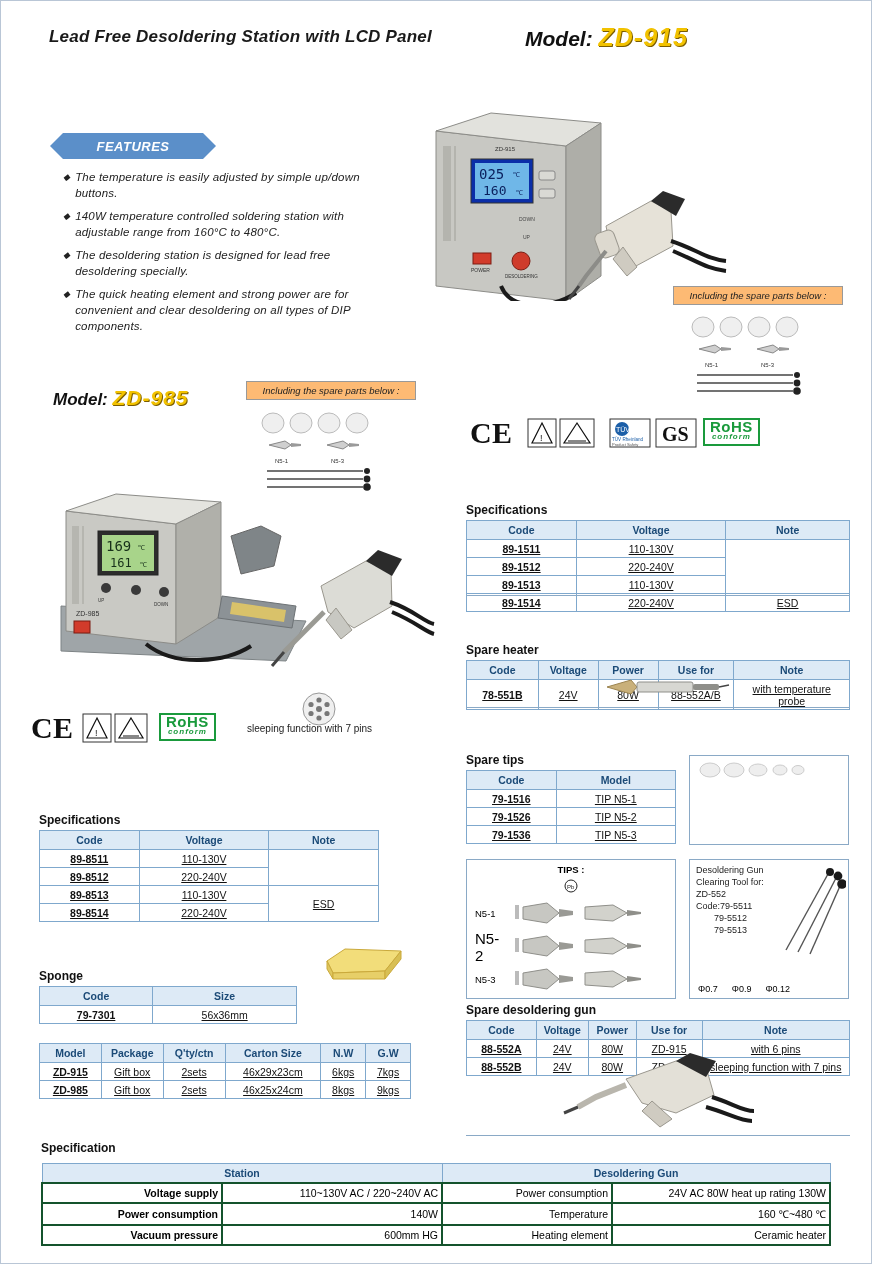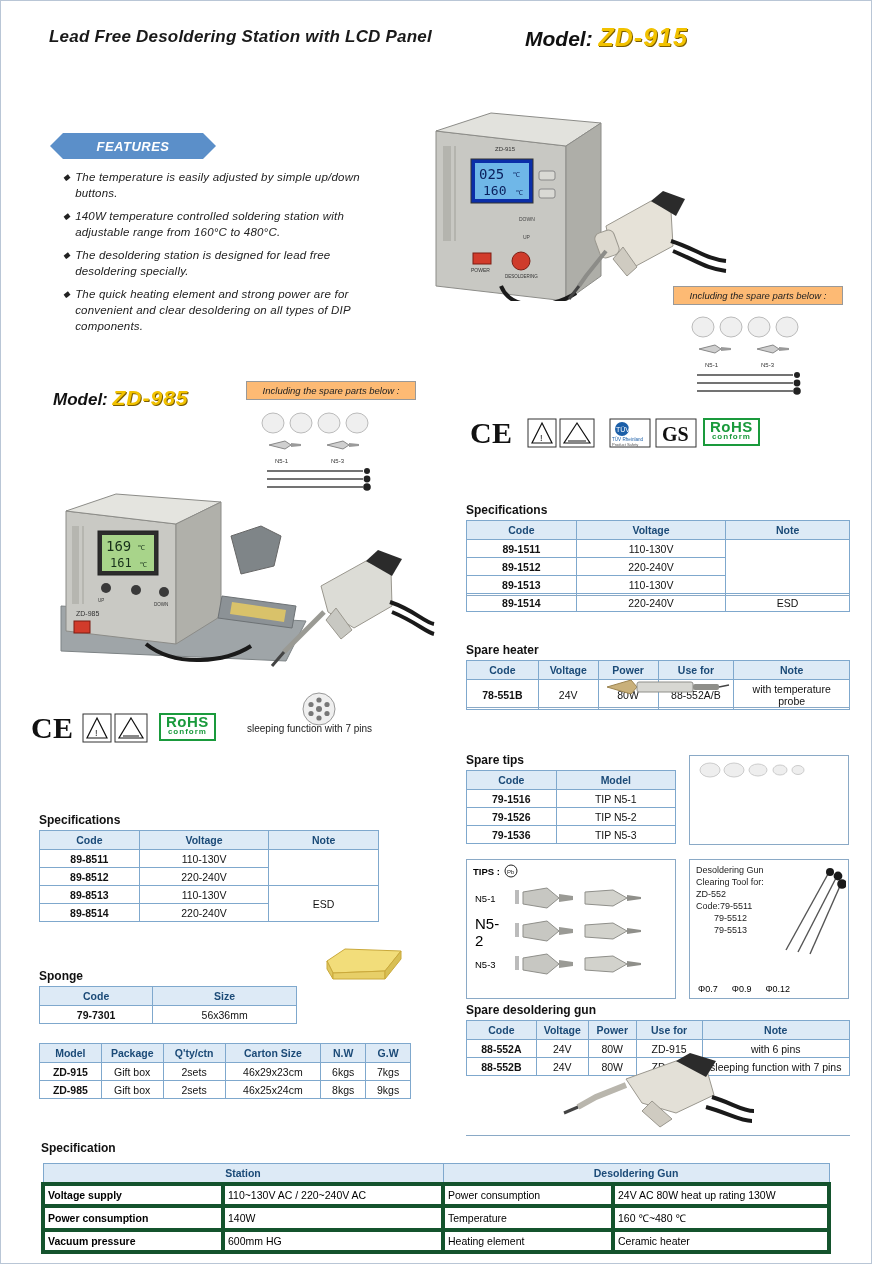--- a/index.html
+++ b/index.html
@@ -73,49 +73,50 @@
   }
   
   .tbl{ border-collapse:collapse; font-size:10.5px; }
   .tbl th{
     background:#ddeaf6; border:1px solid #7fa8cd; color:#1b4a77;
     font-weight:bold; padding:3px 4px; text-align:center; font-size:10.5px;
   }
   .tbl td{
     border:1px solid #7fa8cd; padding:2.5px 4px; text-align:center;
     color:#111;
+    text-decoration:underline;
   }
   .tbl td.code{ font-weight:bold; }
   .sec-title{
     font-size:12px; font-weight:bold; color:#111; margin-bottom:3px;
   }
   .panel{ position:absolute;margin-top:40px; }
   
   .hr-line{ position:absolute; background:#8aa9c6; height:1px; }
   .rohs{
     border:2px solid #1a9a3c; color:#1a9a3c; text-align:center;
     font-weight:bold; line-height:10px; padding:2px 5px; background:#fff;
   }
   .rohs .r1{ font-size:15px; letter-spacing:0.5px;}
-  .rohs .r2{ font-size:8px; letter-spacing:1px;}
+  .rohs .r2{ font-size:8px; letter-spacing:1px;font-style:italic;}
   
   .img-ph{ position:absolute; }
   
   .sleep-note{
     position:absolute; font-size:10px; color:#222;
   }
   
   .bottom-spec{ position:absolute; left:40px; top:1140px; width:790px;}
   .bottom-spec .sec-title{ margin-bottom:8px; }
   .spec-tbl{ width:790px; border-collapse:collapse; font-size:10.5px;}
   .spec-tbl th{
     background:#ddeaf6; border:1px solid #7fa8cd; color:#1b4a77; font-weight:bold;
     padding:3px; text-align:center;
   }
-  .spec-tbl td{ border:4px solid #14532d; padding:3px; text-align:left; }
+  .spec-tbl td{ border:2px solid #14532d; padding:3px; text-align:right; }
   .spec-tbl td.lbl{ font-weight:bold; }
   .tips-lbl{ font-size:9.5px; font-weight:bold; }
   svg{ display:block; }
 </style>
 </head>
 <body>
 
 <div class="page">
 
   <div class="title-main">Lead Free Desoldering Station with LCD Panel</div>
@@ -510,21 +511,21 @@
         <ellipse cx="14" cy="8" rx="10" ry="7" fill="#eee" stroke="#ccc"></ellipse>
         <ellipse cx="38" cy="8" rx="10" ry="7" fill="#eee" stroke="#ccc"></ellipse>
         <ellipse cx="62" cy="8" rx="9" ry="6" fill="#eee" stroke="#ccc"></ellipse>
         <ellipse cx="84" cy="8" rx="7" ry="5" fill="#eee" stroke="#ccc"></ellipse>
         <ellipse cx="102" cy="8" rx="6" ry="4.5" fill="#eee" stroke="#ccc"></ellipse>
       </svg>
     </div>
   </div>
 
   <div class="panel" style="left:465px; top:818px; width:210px; height:140px; border:1px solid #8aa9c6;">
-    <div style="padding:4px 6px; display:flex; align-items:center; gap:4px;">
+    <div style="padding:4px 6px; display:flex; align-items:center; gap:4px;flex-direction:column;">
       <span class="tips-lbl">TIPS :</span>
       <span>
         <svg width="14" height="14" viewBox="0 0 14 14">
             <circle cx="7" cy="7" r="6" fill="#fff" stroke="#222"></circle>
             <text x="3" y="10" font-size="6" font-family="Liberation Sans, sans-serif" fill="#222">Pb</text>
           </svg>
       </span>
     </div>
     <div>
       <div style="display:flex; align-items:center; height:33px; padding-left:8px;">

